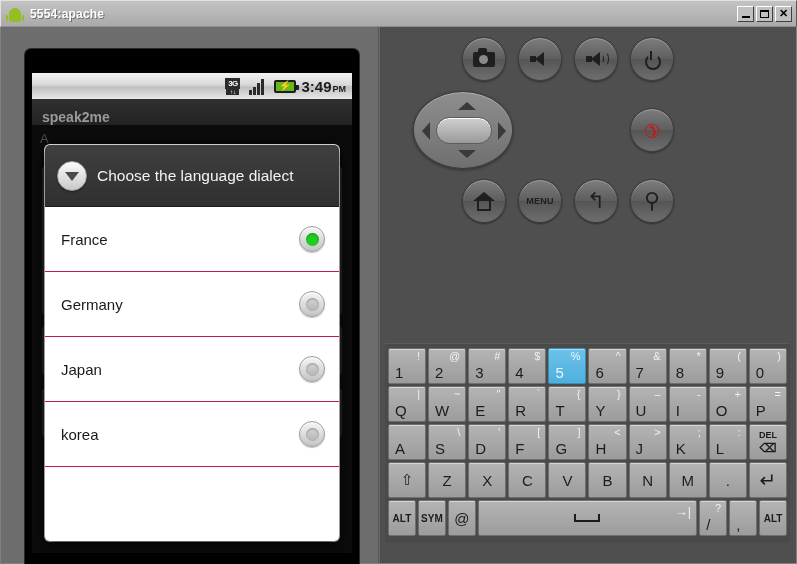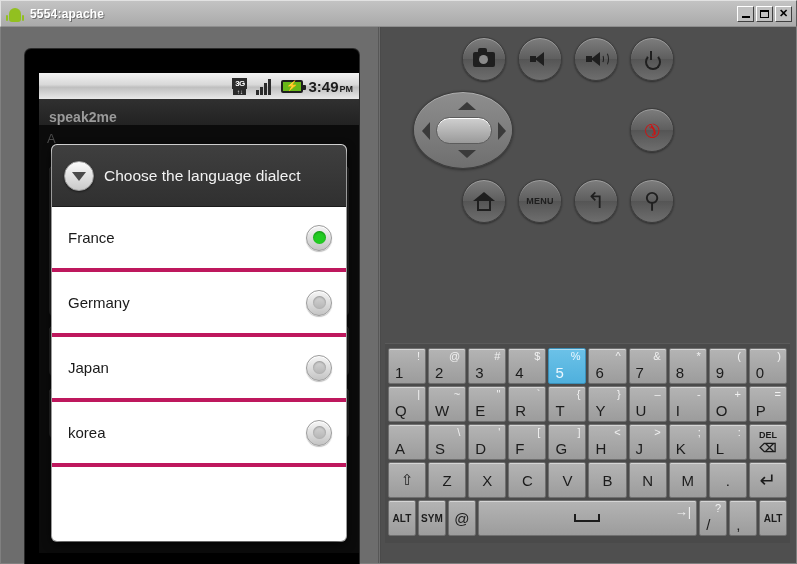--- a/index.html
+++ b/index.html
@@ -57,21 +57,21 @@
   .pane-ctrl{ flex:1; background:#4f4f4f; position:relative;}
 
   
   .device{
     position:absolute; left:24px; top:22px; width:334px; height:520px;
     background:#000; border-radius:6px;
     box-shadow:0 0 0 1px #2a2a2a;
   }
   .screen{
     position:absolute; left:7px; top:24px; width:320px; height:480px;
-    background:#fdba74; overflow:hidden;margin-left:7px;
+    background:#fdba74; overflow:hidden;
   }
   
   .statusbar{
     position:absolute;left:0;top:0;width:320px;height:26px;
     background:linear-gradient(#f3f3f3,#d8d8d8 45%,#bfbfbf 55%,#e8e8e8);
     display:flex;align-items:center;justify-content:flex-end;padding-right:6px;gap:5px;
   }
   .ic3g{ position:relative;width:20px;height:17px;}
   .ic3g .box{
     position:absolute;left:1px;top:0;width:15px;height:11px;background:#2b2b2b;
@@ -136,21 +136,21 @@
     content:""; width:0;height:0;
     border-left:7px solid transparent;border-right:7px solid transparent;
     border-top:9px solid #4a4a4a; margin-top:2px;
   }
   .dlg-title{
     color:#f2f2f2; font-size:15.5px; line-height:19px; font-weight:normal;
   }
   .dlg-list{ background:#fff; }
   .dlg-row{
     height:65px; display:flex; align-items:center; padding:0 14px 0 16px;
-    border-bottom:4px solid #be185d; background:#fff;
+    border-bottom:1px solid #be185d; background:#fff;
   }
   .dlg-row:last-child{ border-bottom:none; }
   .dlg-label{ font-size:15px; color:#1a1a1a; flex:1; }
   .radio{
     width:26px;height:26px;border-radius:50%;flex:0 0 auto;
     background:linear-gradient(#f6f6f6,#c4c4c4);
     border:1px solid #9b9b9b;
     display:flex;align-items:center;justify-content:center;
     box-shadow:0 1px 1px rgba(0,0,0,.25), inset 0 1px 0 #fff;
   }

